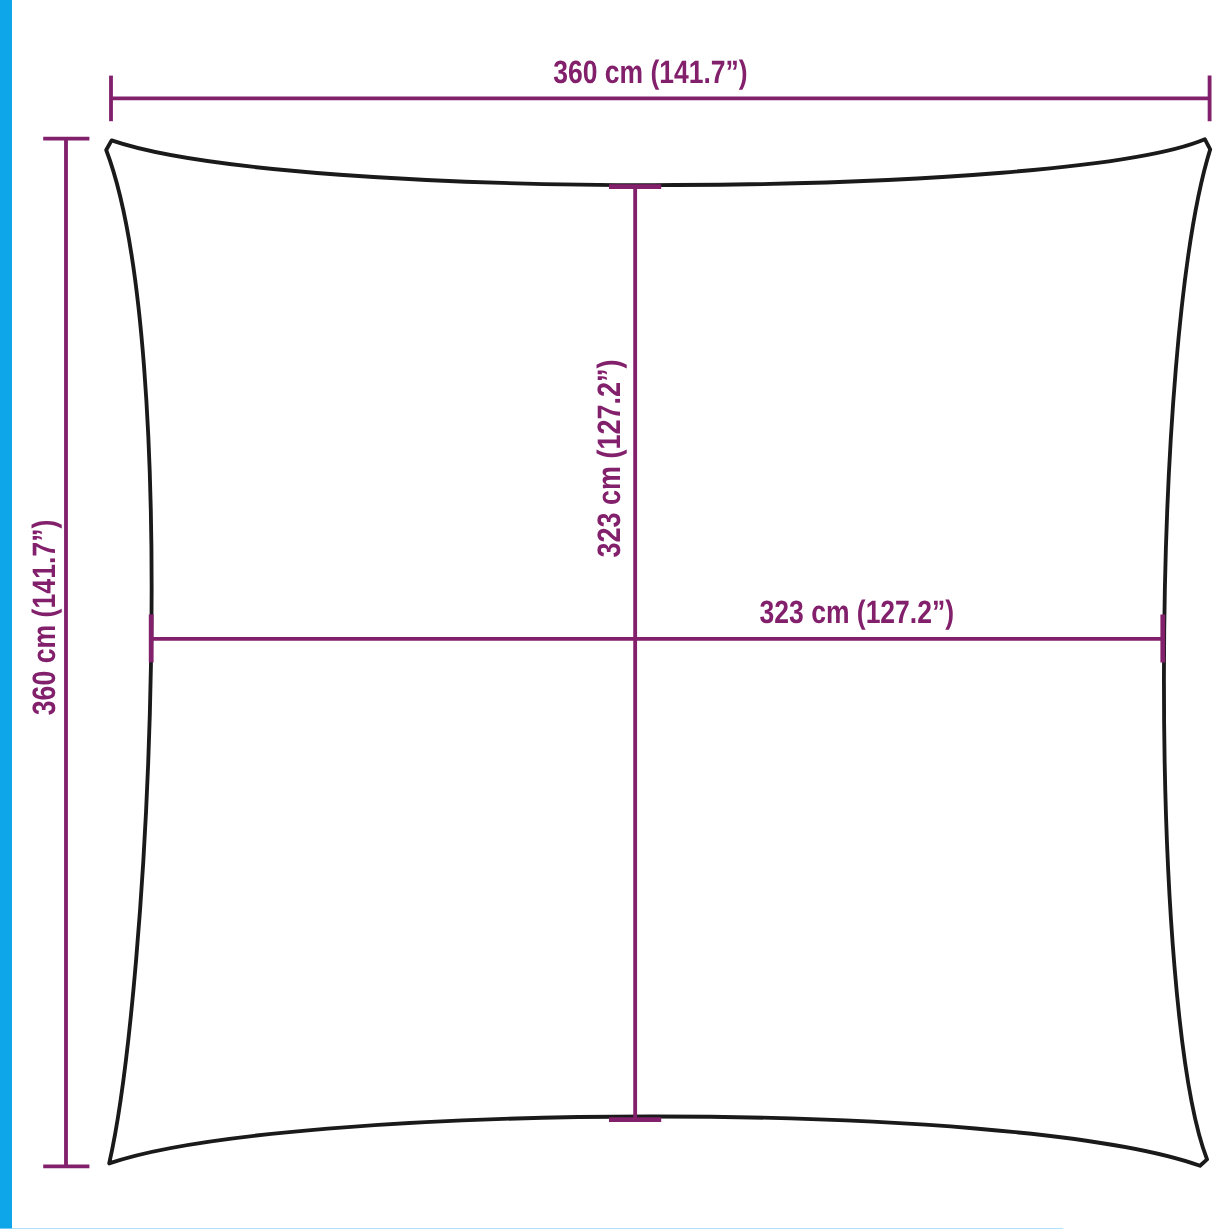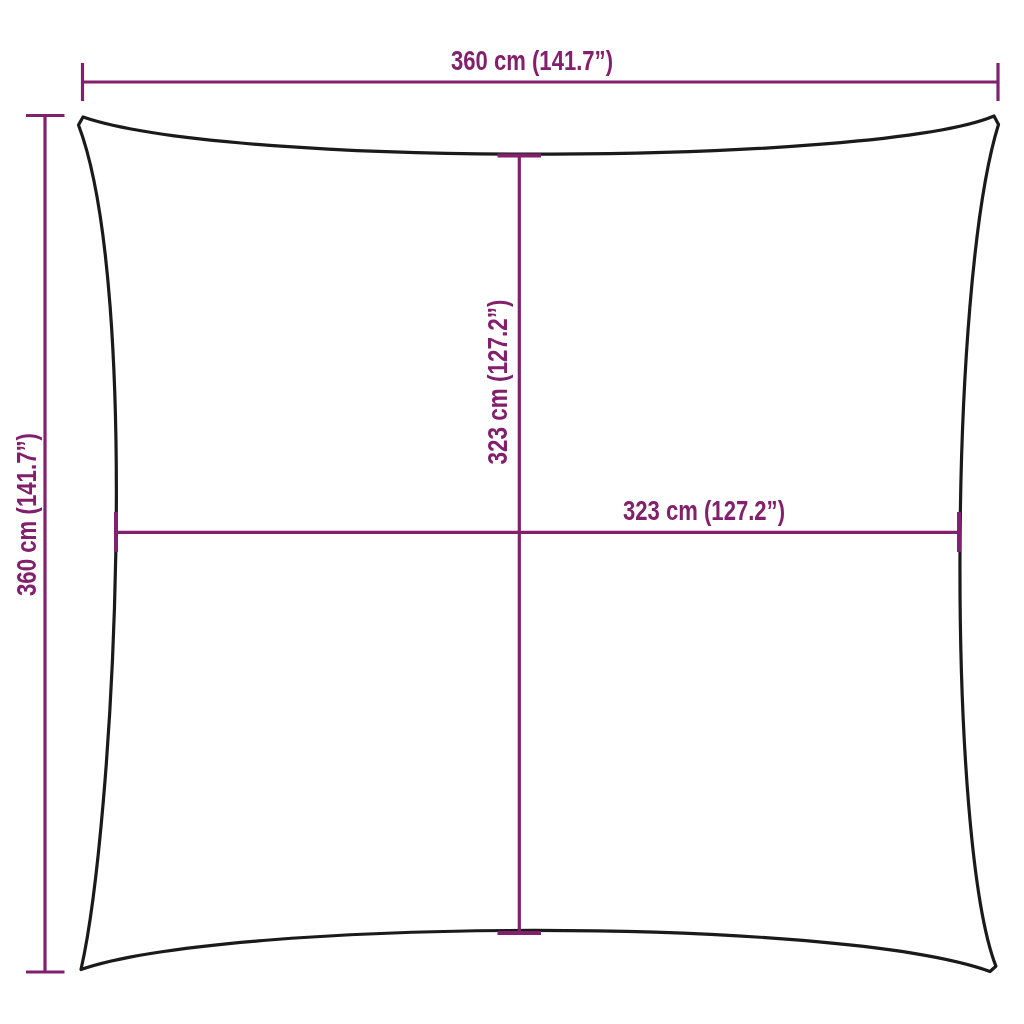--- a/index.html
+++ b/index.html
@@ -1,16 +1,16 @@
 <!DOCTYPE html>
 <html><head>
 <meta charset="utf-8">
 <style>
   html,body{margin:0;padding:0;background:#ffffff;}
-  .wrap{width:876px;height:1024px;position:relative;background:#0ea5e9;}
+  .wrap{width:876px;height:1024px;position:relative;background:#0ea5e9;padding-left:10px;}
   svg{display:block;}
   text{font-family:"Liberation Sans", sans-serif;font-weight:bold;font-size:27px;fill:#82206C;}
 </style>
 </head>
 <body>
 <div class="wrap">
 <svg width="1024" height="1024" viewBox="0 0 1024 1024" xmlns="http://www.w3.org/2000/svg">
 
   <rect x="0" y="0" width="1024" height="1024" fill="#ffffff"></rect>
 

